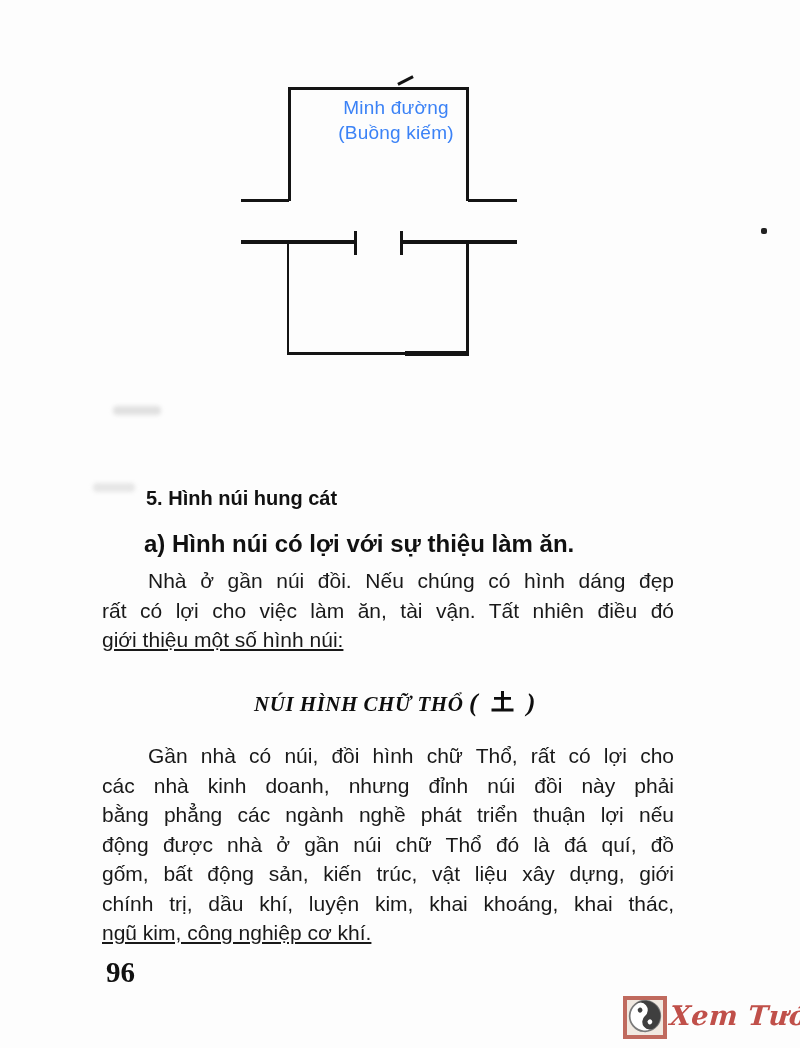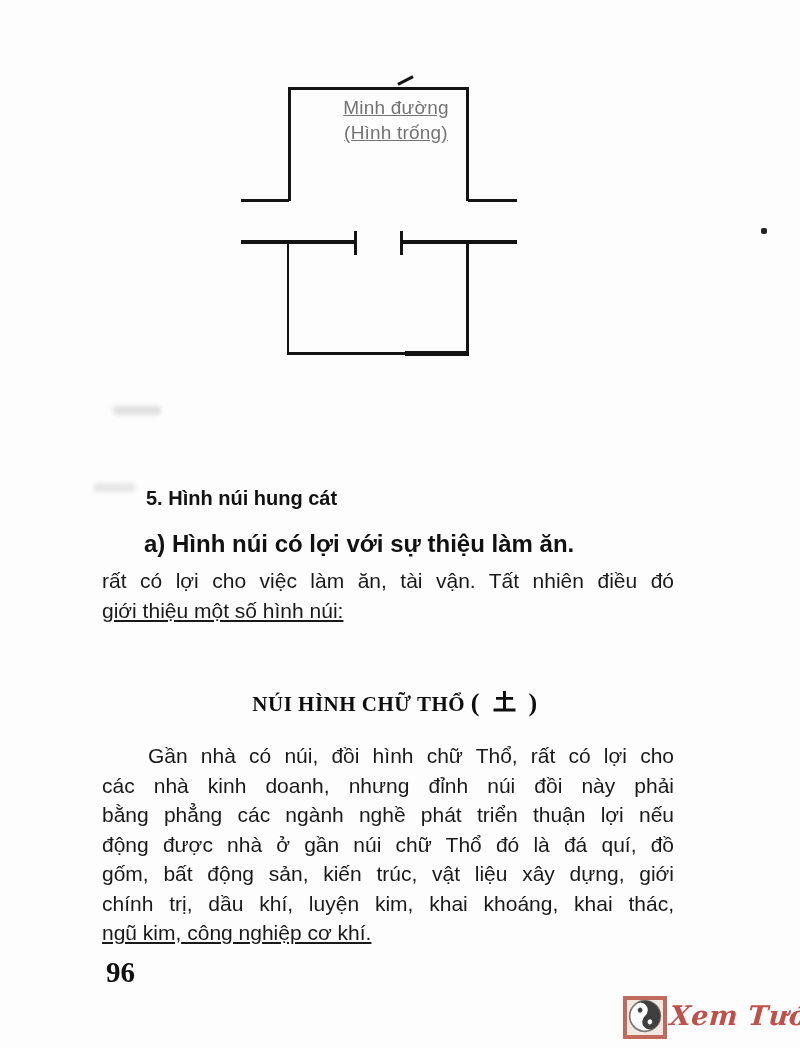--- a/index.html
+++ b/index.html
@@ -38,23 +38,22 @@
   .top-tick {
     left: 397px; top: 79px; width: 17px; height: 3px;
     transform: rotate(-27deg);
   }
   .speck { left: 761px; top: 228px; width: 6px; height: 6px; border-radius: 2px; background: #222; }
 
   .diagram-label {
     left: 288px; top: 95px; width: 216px;
     text-align: center;
     font-size: 19px; line-height: 25px;
-    color: #737373;
+    color: #3b82f6;
     letter-spacing: 0.2px;
-    text-decoration: underline;
   }
 
   
   .smudge1 { left: 113px; top: 406px; width: 48px; height: 9px;
              background: #c9c9c9; filter: blur(2px); opacity: .55; border-radius: 4px; }
   .smudge2 { left: 93px; top: 483px; width: 42px; height: 9px;
              background: #cfcfcf; filter: blur(2px); opacity: .5; border-radius: 4px; }
 
   
   .h1 {
@@ -82,20 +81,21 @@
   .tline.indent { padding-left: 46px; }
 
   .subheading {
     left: 102px; top: 688px; width: 586px;
     text-align: center;
     font-family: "Liberation Serif", "DejaVu Serif", serif;
     font-weight: bold;
     font-size: 21px; line-height: 30px;
     letter-spacing: 0.5px;
     color: #0e0e0e;
+    font-style: italic;
   }
   .subheading .paren { font-size: 26px; font-weight: bold; }
   .hanzi-icon { display: inline-block; vertical-align: -4px; margin: 0 6px; }
 
   .page-number {
     left: 106px; top: 956px;
     font-family: "Liberation Serif", "DejaVu Serif", serif;
     font-size: 29px; color: #111; font-weight: bold;
   }
 
@@ -118,41 +118,42 @@
     white-space: nowrap;
   }
 </style>
 </head>
 <body>
 
 <div class="abs">
   <div class="abs top-box"></div>
   <div class="abs diagram-label">
     <div>Minh đường</div>
-    <div>(Hình trống)</div>
+    <div>(Buồng kiếm)</div>
   </div>
   <div class="abs ink wing-left"></div>
   <div class="abs ink wing-right"></div>
   <div class="abs ink mid-left"></div>
   <div class="abs ink mid-right"></div>
   <div class="abs ink tick-left"></div>
   <div class="abs ink tick-right"></div>
   <div class="abs lower-box"></div>
   <div class="abs ink bottom-thick"></div>
   <div class="abs ink top-tick"></div>
 </div>
 
 <div class="abs speck"></div>
 <div class="abs smudge1"></div>
 <div class="abs smudge2"></div>
 
 <div class="abs h1">5. Hình núi hung cát</div>
 <div class="abs h2">a) Hình núi có lợi với sự thiệu làm ăn.</div>
 
 <div class="abs para para1">
+  <div class="tline indent">Nhà ở gần núi đồi. Nếu chúng có hình dáng đẹp</div>
   <div class="tline">rất có lợi cho việc làm ăn, tài vận. Tất nhiên điều đó</div>
   <div class="tline lastline">giới thiệu một số hình núi:</div>
 </div>
 
 <div class="abs subheading">
   <span>NÚI HÌNH CHỮ THỔ</span>
   <span class="paren">(</span>
   <span class="hanzi-icon">
     <svg width="25" height="26" viewBox="0 0 100 100" aria-hidden="true">
       <rect x="44" y="6" width="12" height="76" fill="#0e0e0e"></rect>

